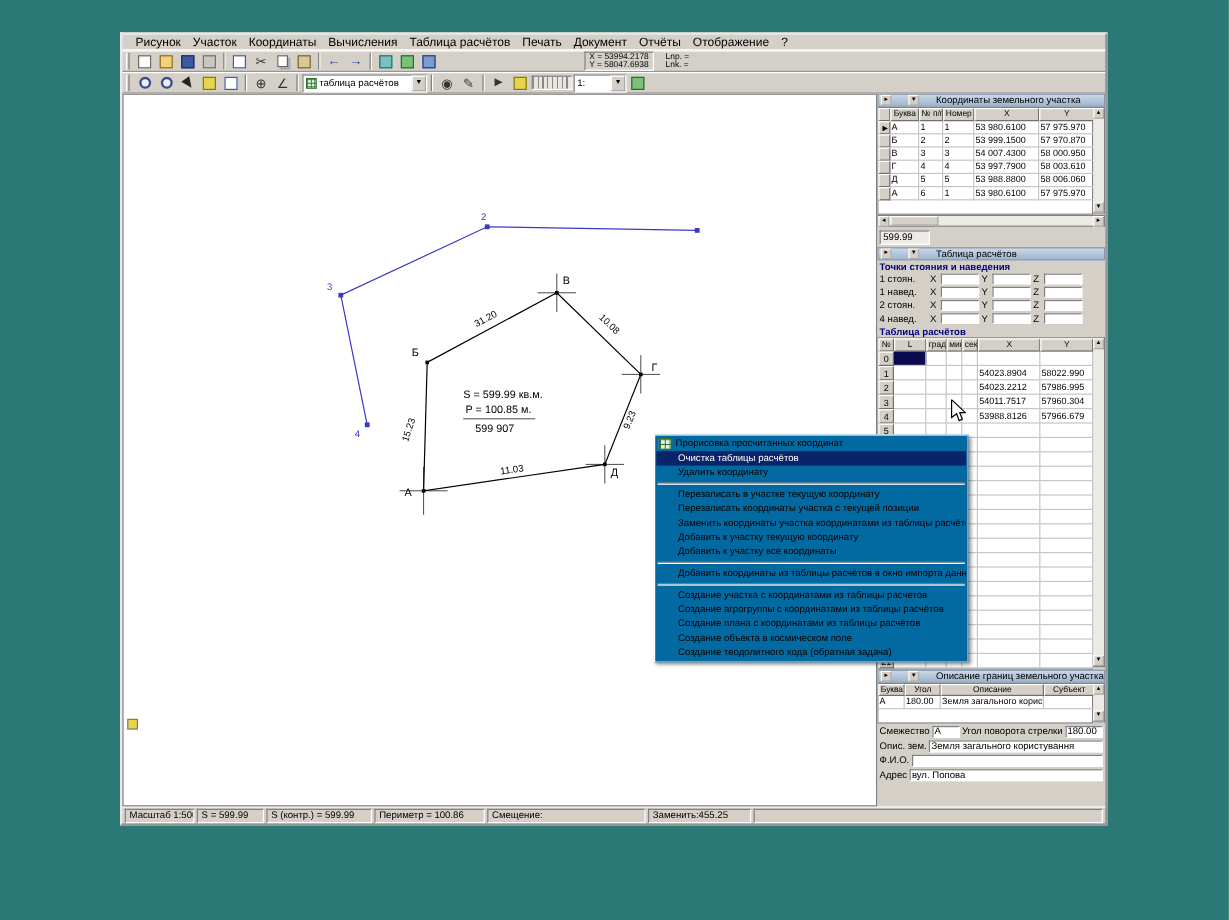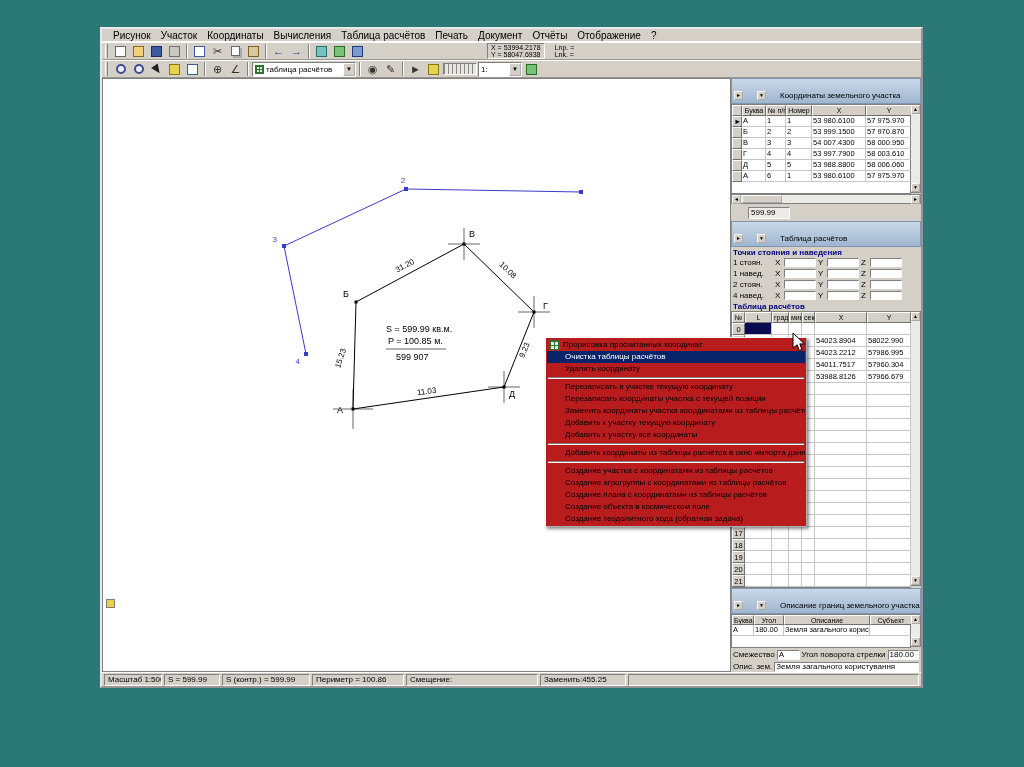--- a/index.html
+++ b/index.html
@@ -63,55 +63,55 @@
   svg text{font-family:"Liberation Sans",sans-serif}
   .lbl{font-size:9px}
   .elbl{font-size:8px}
   .ctr{font-size:9px}
   .blu{font-size:8px;fill:#3A3AC8}
   .axl{stroke:#000;stroke-width:0.6}
   .embed-icon{position:absolute;left:3px;top:520px;width:9px;height:9px;background:#E8D44C;border:1px solid #877;z-index:5}
   
   .rp{width:190px;flex:none;display:flex;flex-direction:column;background:#D4D0C8;font-size:8px;overflow:hidden}
   .sec-hdr{height:11px;flex:none;background:linear-gradient(#CBD8E8,#9FB6CF);border:1px solid #7E96B0;
-           display:flex;align-items:flex-start;gap:14px;padding:12px 2px;font-size:8px;white-space:nowrap;overflow:hidden}
+           display:flex;align-items:flex-start;gap:14px;padding:0 2px;font-size:8px;white-space:nowrap;overflow:hidden}
   .hdr-btn{width:9px;height:9px;background:#D4D0C8;border:1px outset #fff;font-size:5px;line-height:7px;text-align:center;flex:none}
   .tblwrap{display:flex;flex:none}
   .tbl{background:#fff;border:1px solid #808080;width:180px}
   .trow{display:flex;height:11px;line-height:10px}
   .tc{flex:none;border-right:1px solid #C6C6C6;border-bottom:1px solid #C6C6C6;overflow:hidden;
       white-space:nowrap;padding:0 1px;font-size:7.5px}
   .th .tc{background:#D4D0C8;border:1px solid;border-color:#fff #6F6F6F #6F6F6F #fff;font-size:7px;text-align:center}
   .rnum{background:#D4D0C8;border:1px solid;border-color:#fff #6F6F6F #6F6F6F #fff;text-align:center}
   .selcell{background:#0A0A50}
   .w-m{width:10px}.w-b{width:24px}.w-n1{width:20px}.w-n2{width:26px}.w-x{width:54px}.w-y{width:46px}
   .k-n{width:13px}.k-l{width:27px}.k-g{width:17px}.k-m{width:13px}.k-s{width:13px}.k-x{width:52px}.k-y{width:44px}
   .d-b{width:22px}.d-a{width:30px}.d-d{width:86px}.d-s{width:42px}
   .calcbody .trow{height:12px;line-height:11px}
   .vscroll{width:10px;flex:none;background:#ECEAE4;border:1px solid #808080;border-left:none;
            display:flex;flex-direction:column;justify-content:space-between}
   .hscroll{height:10px;width:190px;flex:none;background:#ECEAE4;border:1px solid #808080;
            display:flex;justify-content:space-between}
   .sbtn{width:9px;height:9px;background:#D4D0C8;border:1px outset #fff;font-size:5px;line-height:7px;text-align:center;flex:none;color:#000}
   .sthumb{width:40px;height:8px;background:#D4D0C8;border:1px outset #fff;margin-left:1px}
   .hscroll .mid{flex:1;display:flex}
-  .area-box{width:42px;height:12px;margin:3px 0 2px 17px;background:#EDEBE5;flex:none;
+  .area-box{width:42px;height:12px;margin:3px 0 2px 2px;background:#EDEBE5;flex:none;
             border:1px solid;border-color:#808080 #fff #fff #808080;font-size:8px;line-height:10px;padding:0 2px}
   .pt-title{font-weight:bold;color:#000080;font-size:8px;padding:1px 2px;height:10px;flex:none;white-space:nowrap}
   .pt-row{display:flex;align-items:center;height:11px;padding:0 2px;gap:2px;flex:none}
   .pt-label{width:40px;font-size:8px;flex:none}
   .ax{font-size:8px;width:7px;flex:none}
   .pt-box{width:32px;height:9px;background:#fff;border:1px solid;border-color:#808080 #fff #fff #808080;flex:none}
   .fld-row{display:flex;align-items:center;gap:2px;padding:0 2px;margin-top:1px;height:11px;flex:none}
   .fld-l{font-size:8px;flex:none;white-space:nowrap}
   .inp{height:10px;background:#fff;border:1px solid;border-color:#808080 #fff #fff #808080;
        font-size:8px;line-height:8px;padding:0 1px;overflow:hidden;white-space:nowrap}
   .iw28{width:26px}.iw36{width:36px}.iflex{flex:1}
   
-  .ctx{position:absolute;left:443px;top:308px;width:262px;background:#b91c1c;border:1px outset #fff;
+  .ctx{position:absolute;left:443px;top:333px;width:262px;background:#0369a1;border:1px outset #fff;
        box-shadow:2px 2px 3px rgba(0,0,0,.45);padding:1px;z-index:80;font-size:8px}
   .cm-item{height:12px;line-height:12px;display:flex;align-items:center;padding:0 4px 0 2px;white-space:nowrap;overflow:hidden}
   .cm-icon{width:13px;height:10px;margin-right:3px;flex:none}
   .cm-icon.grid-ic{background-color:#DFF0DF;border:1px solid #2F6F2F;width:11px;
               background-image:linear-gradient(#2F6F2F 1px,transparent 1px),linear-gradient(90deg,#2F6F2F 1px,transparent 1px);
               background-size:4px 4px}
   .cm-item.selected{background:#0A246A;color:#fff}
   .cm-item.sep{height:0;border-top:1px solid #808080;border-bottom:1px solid #fff;margin:2px 1px;padding:0;overflow:hidden}
   
   .statusbar{height:14px;flex:none;display:flex;gap:2px;align-items:center;padding:0 2px;border-top:1px solid #fff}

